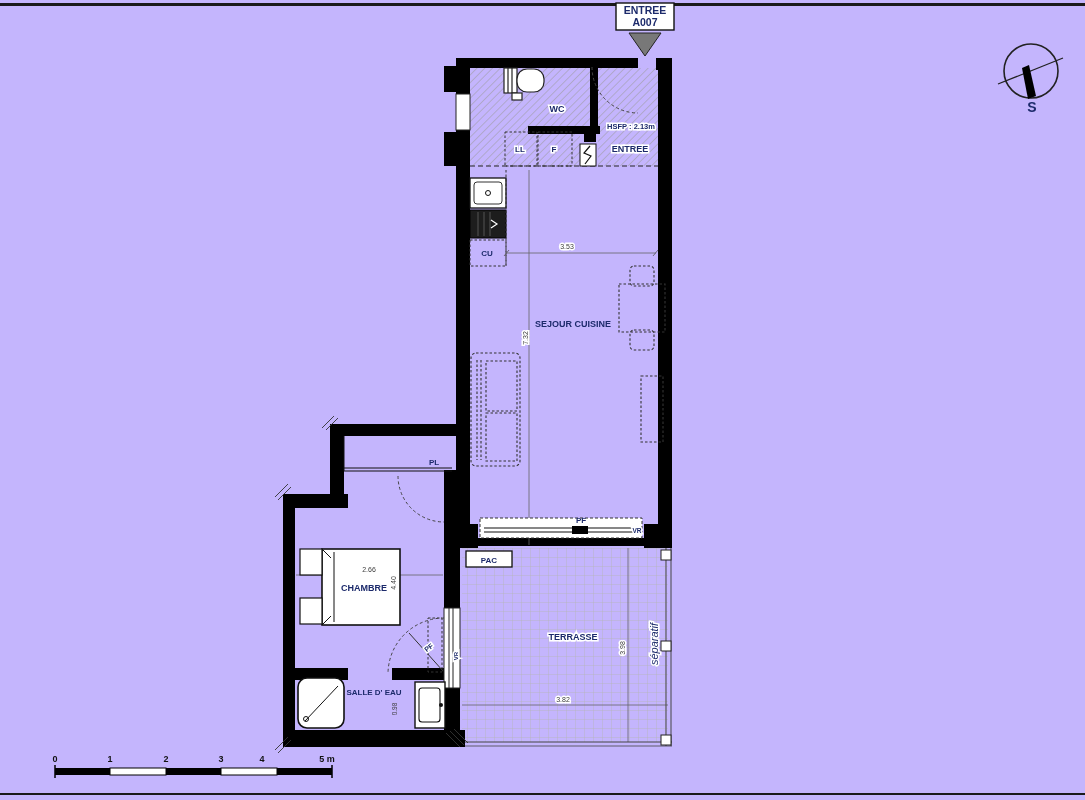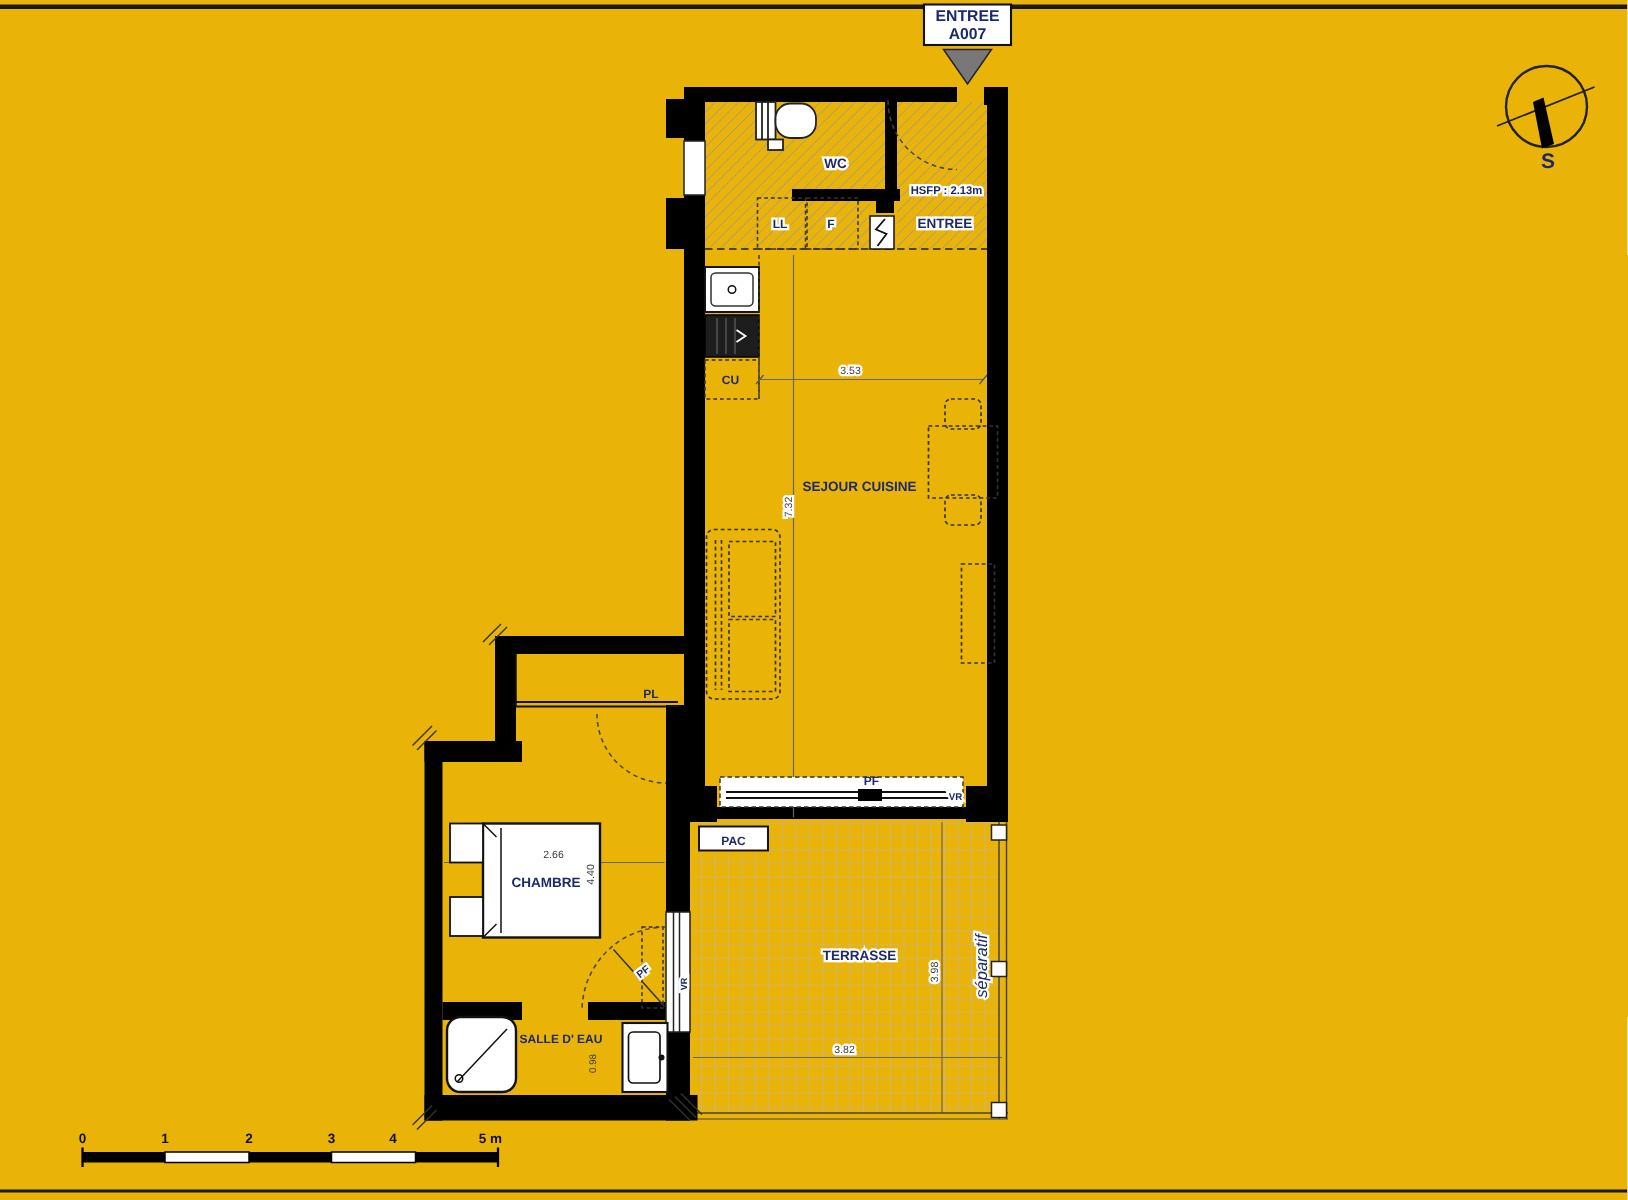--- a/index.html
+++ b/index.html
@@ -1,16 +1,16 @@
 <!DOCTYPE html>
 <html><head>
 <meta charset="utf-8">
 <style>
   html,body{margin:0;padding:0;background:#ffffff;}
-  .stage{position:relative;width:1085px;height:800px;background:#eab308;overflow:hidden;}
+  .stage{position:relative;width:1085px;height:800px;background:#c4b5fd;overflow:hidden;}
   svg{position:absolute;left:0;top:0;}
   svg text{font-family:"Liberation Sans", sans-serif;}
   .t-room{fill:#1c2a6b;font-weight:bold;}
   .t-small{fill:#1c2a6b;font-weight:bold;}
   .t-dim{fill:#3c3c3c;}
   .t-scale{fill:#111;font-weight:bold;}
   .t-sep{fill:#1c2a6b;font-style:italic;}
   .halo{stroke:#ffffff;stroke-width:3px;paint-order:stroke;}
   .wall{fill:#000;}
   .thin{stroke:#222;fill:none;}

